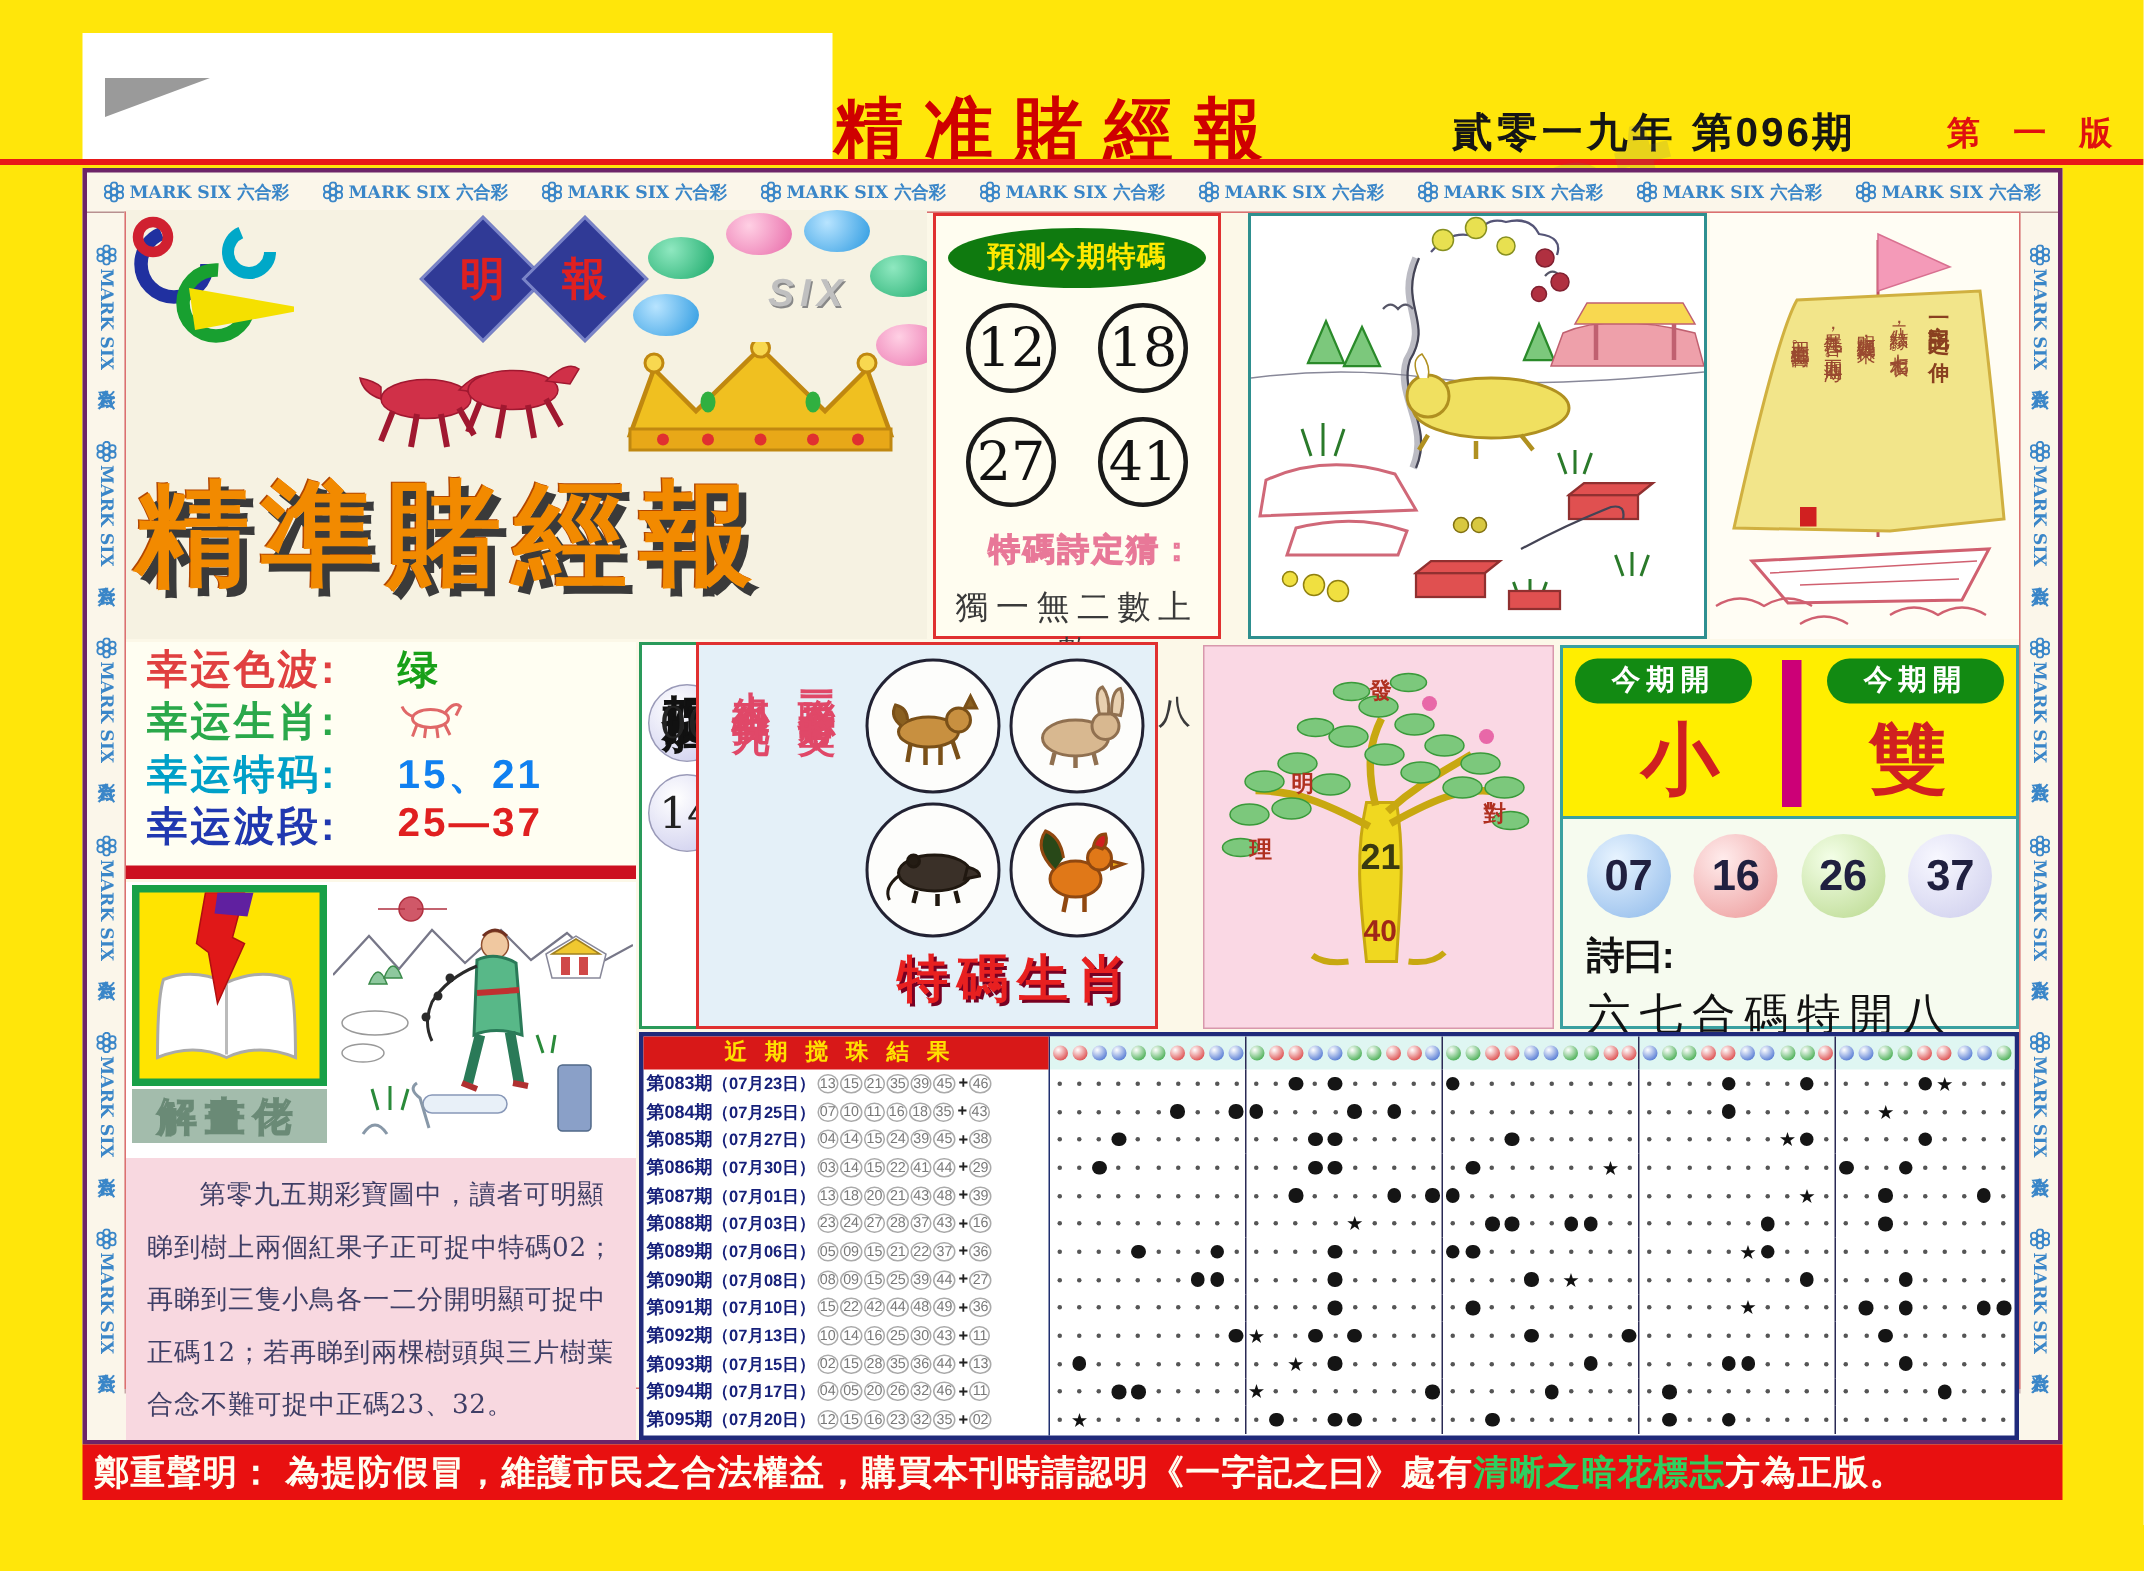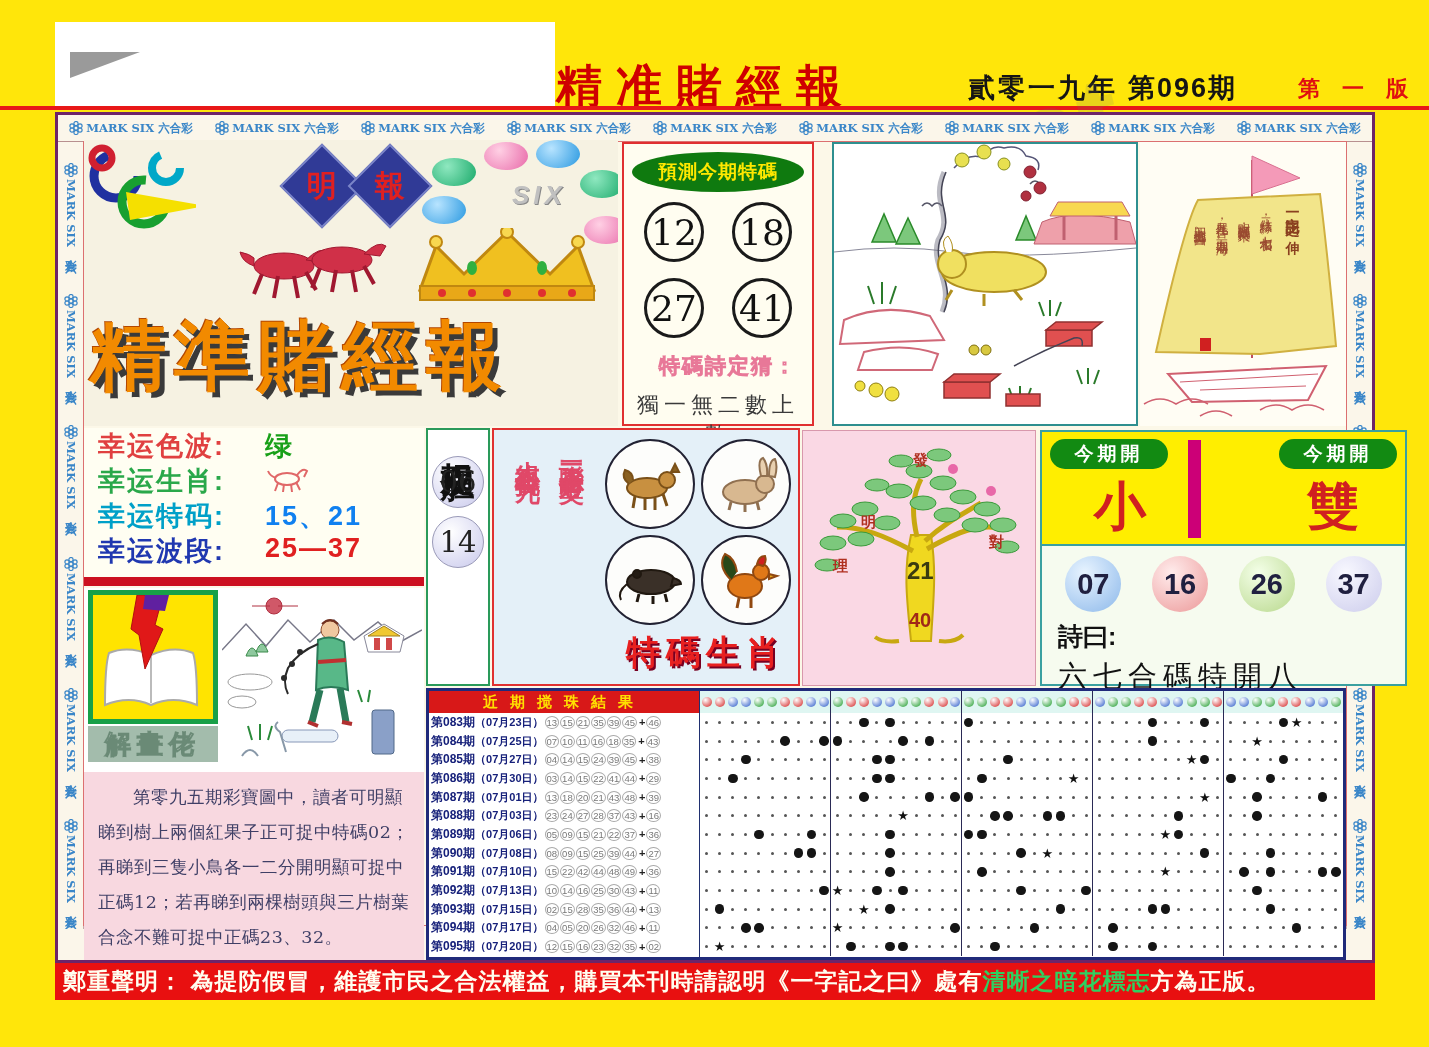--- a/index.html
+++ b/index.html
@@ -53,32 +53,32 @@
   .lucky-row{display:flex;height:35px;padding-left:14px;font-size:27px;font-weight:bold;letter-spacing:2px;}
   .lucky-val{margin-left:40px;}
   .lab-c0{color:#e04040}.lab-c1{color:#2aa84a}.lab-c2{color:#00a0c8}.lab-c3{color:#2038b0}
   .val-c0{color:#18a018}.val-c2{color:#1080f0}.val-c3{color:#e02020}
   .lucky-bar{position:absolute;left:0;bottom:0;width:100%;height:9px;background:#cc1020;}
   
   .dare{left:426px;top:428px;width:64px;height:258px;border:2px solid #2a9a5a;background:#ffffff;box-sizing:border-box;text-align:center;}
   .dare-title{writing-mode:vertical-rl;text-orientation:upright;font-size:34px;font-weight:bold;color:#111;margin:6px auto 0 auto;letter-spacing:4px;}
   .dare-ball{width:50px;height:50px;margin:8px auto 0 auto;border-radius:50%;background:radial-gradient(circle at 35% 30%,#ffffff,#c9c9ec);border:1px solid #9a9ab8;font-family:"DejaVu Serif",serif;font-size:29px;color:#222;display:flex;align-items:center;justify-content:center;}
   
-  .zodiac{left:492px;top:428px;width:308px;height:258px;border:2px solid #e03030;background:#e4f0f8;box-sizing:border-box;}
+  .zodiac{left:464px;top:428px;width:308px;height:258px;border:2px solid #e03030;background:#e4f0f8;box-sizing:border-box;}
   .zcol{position:absolute;writing-mode:vertical-rl;text-orientation:upright;font-size:25px;font-weight:bold;color:#e04868;letter-spacing:3px;top:10px;}
   .zc1{left:18px}.zc2{left:62px}
   .zoo{position:absolute;left:108px;top:6px;width:192px;height:192px;display:flex;flex-wrap:wrap;}
   .zoo-cell{width:96px;height:96px;display:flex;align-items:center;justify-content:center;}
   .zoo-ring{width:86px;height:86px;border:2px solid #223;border-radius:50%;background:#fdfdfb;display:flex;align-items:center;justify-content:center;}
   .zodiac-cap{position:absolute;right:12px;bottom:8px;font-size:34px;font-weight:bold;color:#e82020;letter-spacing:6px;text-shadow:2px 2px 0 #702;}
   
   .treebox{left:802px;top:430px;width:234px;height:256px;background:#fad8e4;border:1px solid #d898ac;box-sizing:border-box;text-align:center;}
   .tree-title{margin-top:6px;font-size:23px;font-weight:bold;color:#1a1a1a;letter-spacing:3px;}
   
-  .openbox{left:1040px;top:430px;width:367px;height:256px;border:2px solid #3aa0a0;box-sizing:border-box;background:#f6fbef;}
+  .openbox{left:1040px;top:430px;width:306px;height:256px;border:2px solid #3aa0a0;box-sizing:border-box;background:#f6fbef;}
   .open-top{position:relative;height:112px;background:#ffee00;border-bottom:2px solid #3aa0a0;}
   .pill{position:absolute;top:7px;width:118px;height:30px;background:#128a12;border-radius:15px;color:#fff;font-size:19px;font-weight:bold;text-align:center;line-height:30px;letter-spacing:4px;}
   .pill-l{left:8px}.pill-r{right:8px}
   .open-char{position:absolute;top:40px;font-size:52px;font-weight:bold;color:#d02020;}
   .char-l{left:52px}.char-r{right:46px}
   .open-divider{position:absolute;left:146px;top:8px;width:13px;height:98px;background:#cc0077;}
   .open-balls{display:flex;justify-content:space-around;padding:10px 8px 0 8px;}
   .oball{width:56px;height:56px;border-radius:50%;font-size:29px;font-weight:bold;color:#202040;display:flex;align-items:center;justify-content:center;}
   .ob-blue{background:radial-gradient(circle at 35% 30%,#e8f4ff,#8cb8ea)}
   .ob-red{background:radial-gradient(circle at 35% 30%,#ffecec,#ec9898)}

